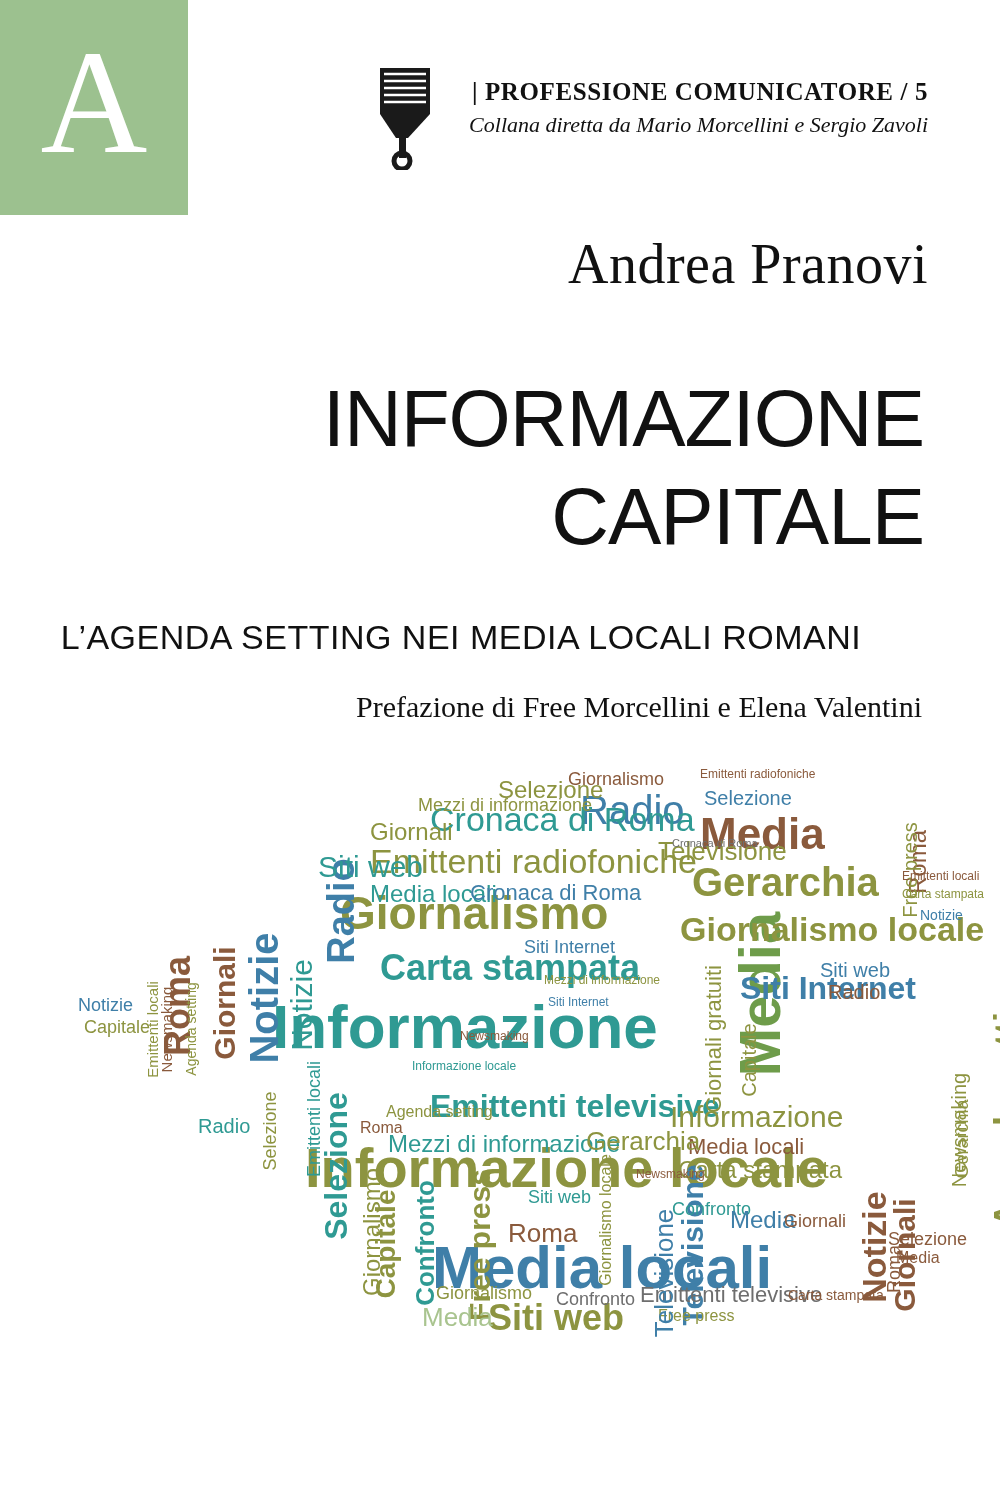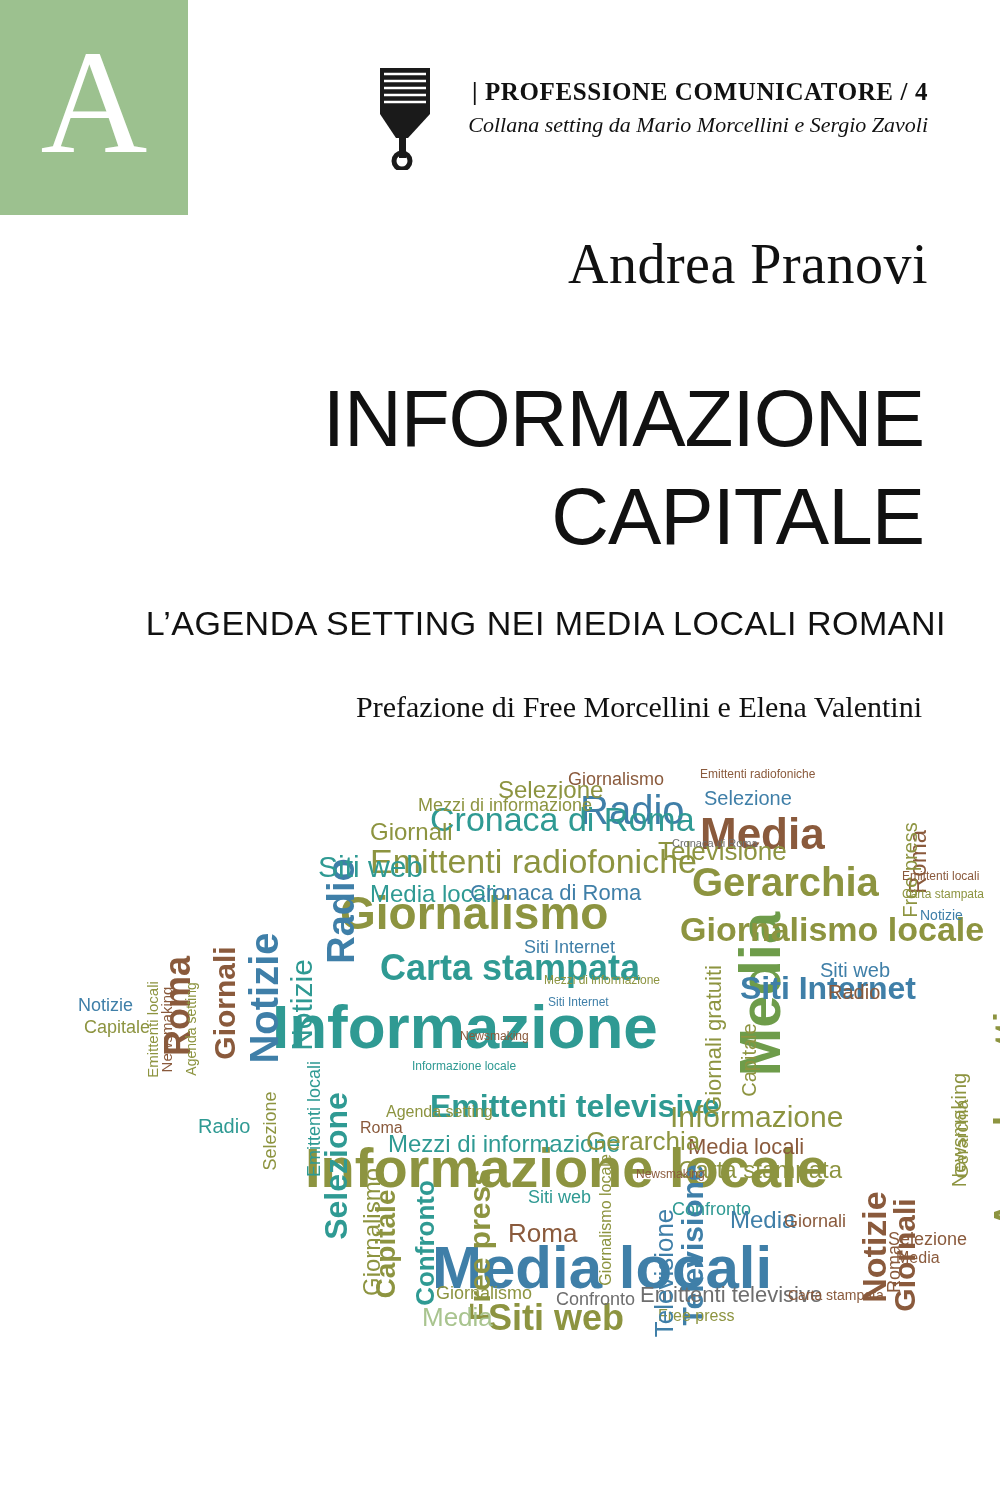--- a/index.html
+++ b/index.html
@@ -87,26 +87,26 @@
     text-align: right;
     font-family: "Liberation Sans", sans-serif;
     font-size: 80px;
     font-weight: normal;
     letter-spacing: -1px;
     color: #111111;
     line-height: 1.22;
   }
   .subtitle {
     position: absolute;
-    top: 604px;
-    left: 0;
-    width: 1000px;
-    padding-right: 54px;
+    top: 618px;
+    left: 0;
+    width: 1000px;
+    padding-right: 78px;
     box-sizing: border-box;
-    text-align: right;
+    text-align: center;
     font-size: 34px;
     letter-spacing: 0.5px;
     color: #111111;
   }
   .preface {
     position: absolute;
     top: 690px;
     left: 0;
     width: 1000px;
     padding-right: 78px;
@@ -150,22 +150,22 @@
     <line x1="16" y1="26" x2="58" y2="26"></line>
     <line x1="16" y1="33" x2="58" y2="33"></line>
     <line x1="16" y1="40" x2="58" y2="40"></line>
   </g>
   <path d="M12 52 L62 52 L40 76 L28 76 Z" fill="#1a1a1a"></path>
   <rect x="31" y="74" width="7" height="22" fill="#1a1a1a"></rect>
   <circle cx="34" cy="99" r="8" fill="none" stroke="#1a1a1a" stroke-width="5"></circle>
 </svg>
 
 <div class="series-block">
-  <div class="series-line1">| PROFESSIONE COMUNICATORE / 4</div>
-  <div class="series-line2">Collana setting da Mario Morcellini e Sergio Zavoli</div>
+  <div class="series-line1">| PROFESSIONE COMUNICATORE / 5</div>
+  <div class="series-line2">Collana diretta da Mario Morcellini e Sergio Zavoli</div>
 </div>
 
 <div class="author">Andrea Pranovi</div>
 
 <div class="main-title">
   <div>INFORMAZIONE</div>
   <div>CAPITALE</div>
 </div>
 
 <div class="subtitle">L’AGENDA SETTING NEI MEDIA LOCALI ROMANI</div>

